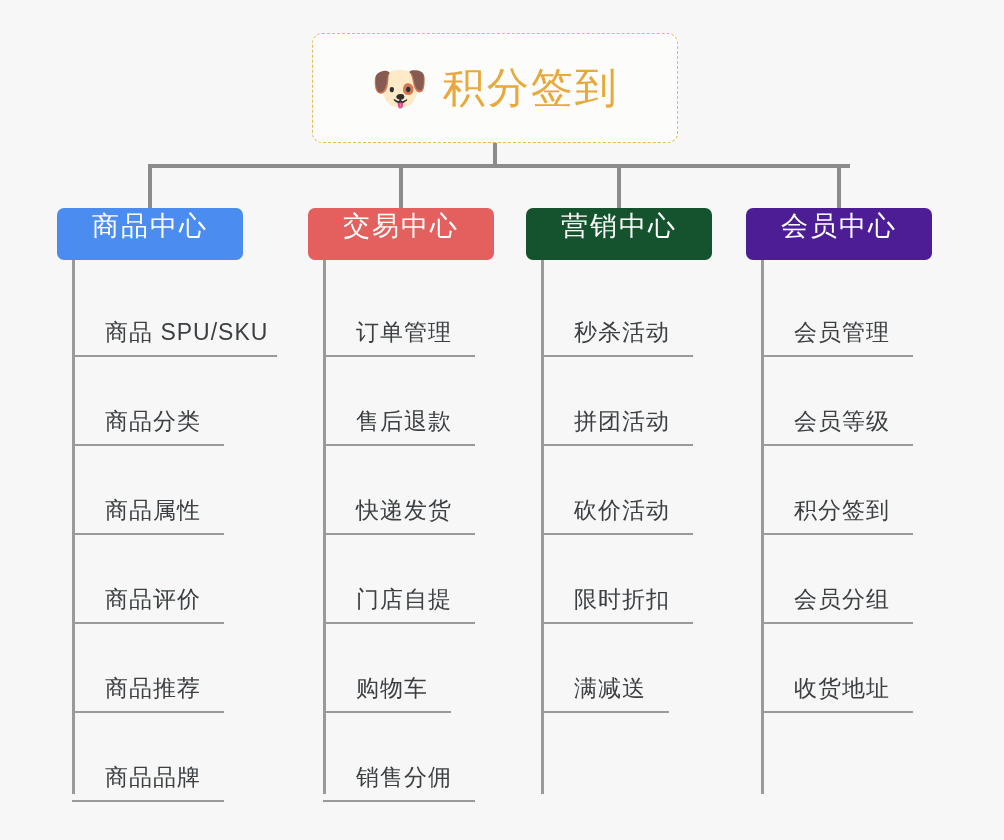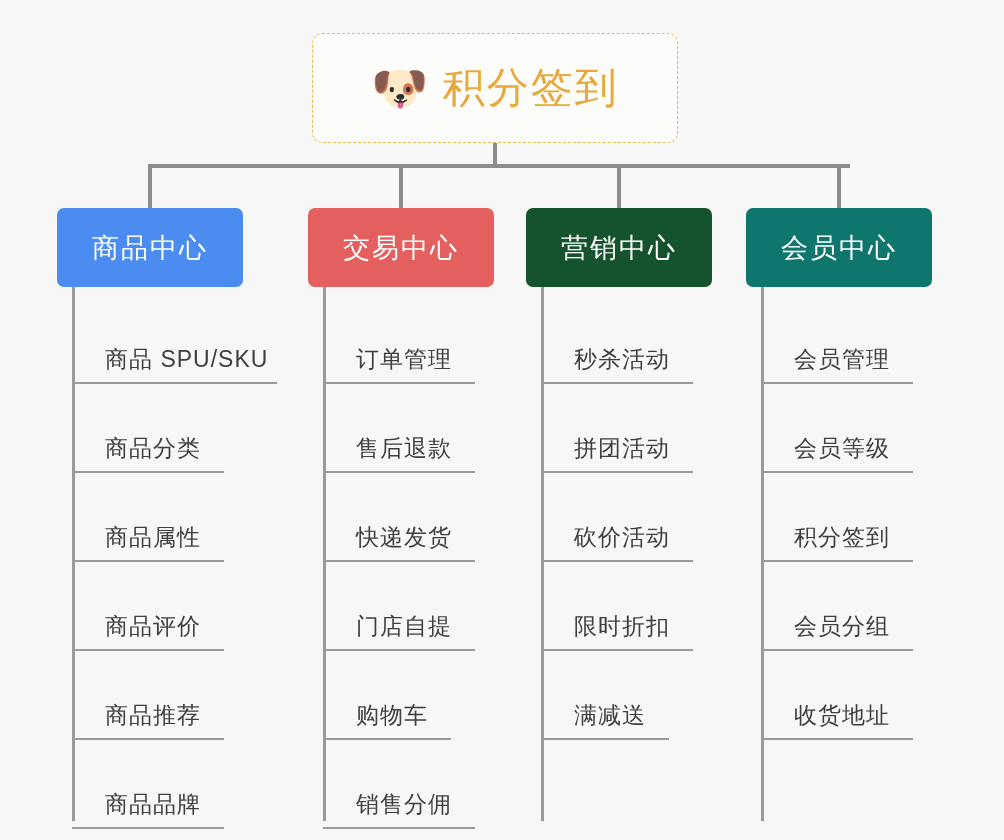--- a/index.html
+++ b/index.html
@@ -75,24 +75,24 @@
   }
 
   
   .column {
     position: absolute;
     top: 208px;
     width: 220px;
   }
   .cat-header {
     box-sizing: border-box;
-    height: 79px;
+    height: 52px;
     border-radius: 7px;
     display: flex;
-    align-items: center;
+    align-items: flex-start;
     justify-content: center;
     color: #ffffff;
     font-size: 27px;
     letter-spacing: 2px;
     white-space: nowrap;
   }
 
   
   .col-0 .cat-header { width: 186px; }
   .col-1 .cat-header { width: 186px; }
@@ -244,21 +244,21 @@
             <span class="leaf-label">限时折扣</span>
             <div class="leaf-underline" style="width: 152px;"></div>
           </div>
           <div class="leaf">
             <span class="leaf-label">满减送</span>
             <div class="leaf-underline" style="width: 128px;"></div>
           </div>
         </div>
       </div>
       <div class="column col-3" style="left: 746px;">
-        <div class="cat-header" style="background: #0f766e;">
+        <div class="cat-header" style="background: #4c1d95;">
           <span>会员中心</span>
         </div>
         <div class="leaf-list">
           <div class="spine" style="height: 534px;"></div>
           <div class="leaf">
             <span class="leaf-label">会员管理</span>
             <div class="leaf-underline" style="width: 152px;"></div>
           </div>
           <div class="leaf">
             <span class="leaf-label">会员等级</span>

